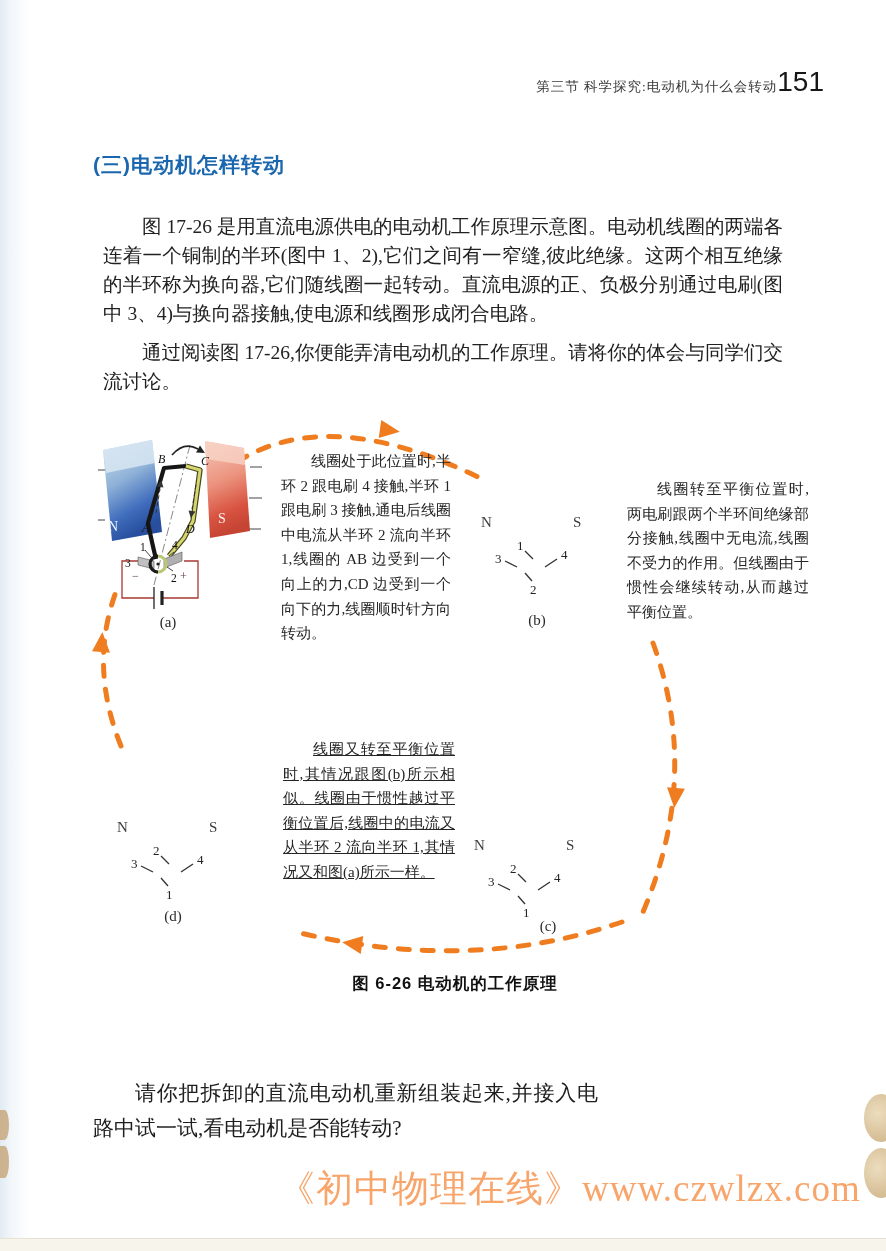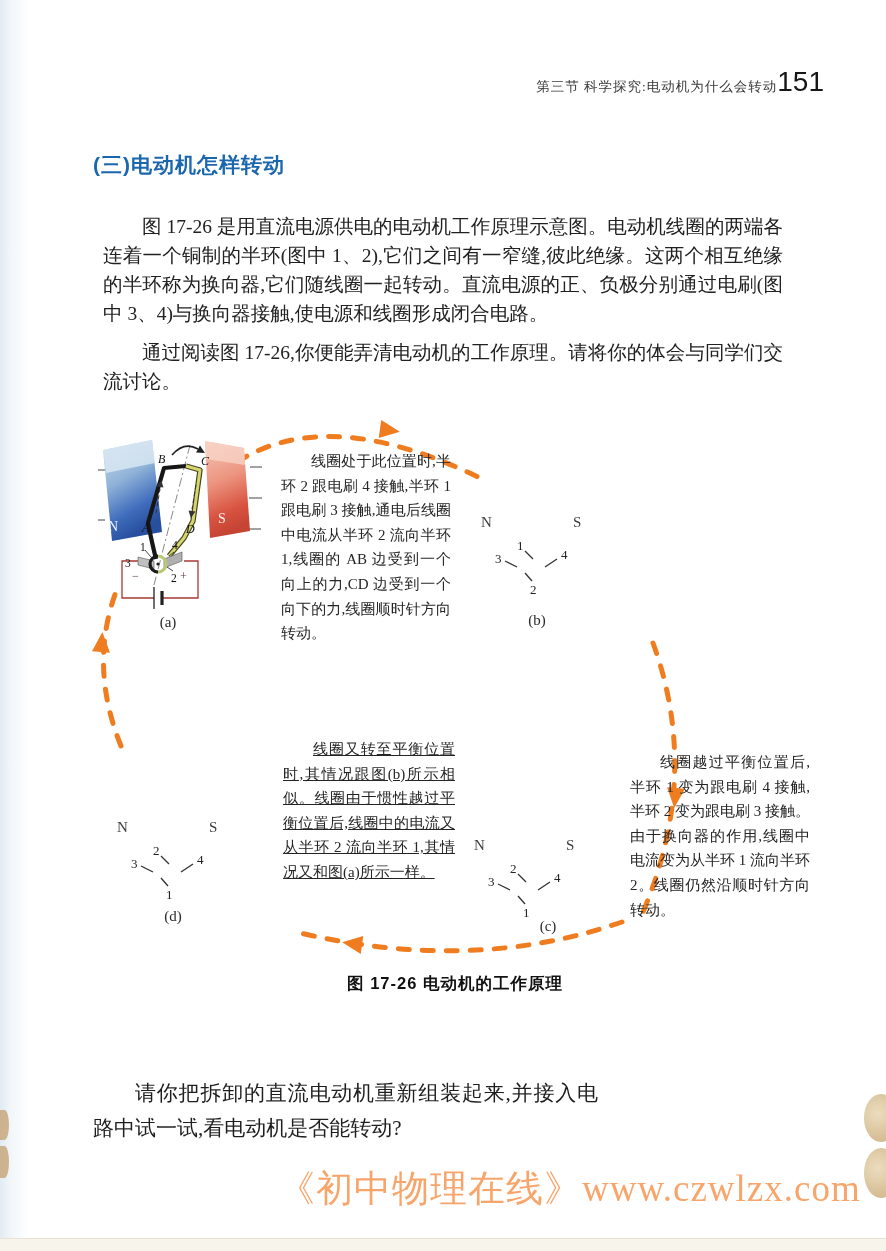--- a/index.html
+++ b/index.html
@@ -155,20 +155,21 @@
     </g>
     <g font-size="13" fill="#222">
       <text x="18" y="68">3</text>
       <text x="40" y="55">1</text>
       <text x="84" y="64">4</text>
       <text x="53" y="99">2</text>
     </g>
   </svg>
   <div class="abs panel-label" style="left:477px;top:612px;width:120px;">(b)</div>
 
+  <div class="abs smalltext" style="left:627px;top:477px;width:182px;">线圈转至平衡位置时,两电刷跟两个半环间绝缘部分接触,线圈中无电流,线圈不受力的作用。但线圈由于惯性会继续转动,从而越过平衡位置。</div>
 
   <svg class="abs" style="left:108px;top:800px;" width="130" height="105" viewBox="0 0 120 105">
     <g font-size="15" fill="#3c3c3c">
       <text x="4" y="32">N</text>
       <text x="96" y="32">S</text>
     </g>
     <g stroke="#333" stroke-width="1.3">
       <line x1="28" y1="66" x2="40" y2="72"></line>
         <line x1="48" y1="56" x2="56" y2="64"></line>
       <line x1="68" y1="72" x2="80" y2="64"></line>
@@ -198,23 +199,22 @@
     </g>
     <g font-size="13" fill="#222">
       <text x="18" y="68">3</text>
       <text x="40" y="55">2</text>
       <text x="84" y="64">4</text>
       <text x="53" y="99">1</text>
     </g>
   </svg>
   <div class="abs panel-label" style="left:488px;top:918px;width:120px;">(c)</div>
 
-  <div class="abs smalltext" style="left:630px;top:750px;width:180px;">线圈越过平衡位置后,半环 1 变为跟电刷 4 接触,半环 2 变为跟电刷 3 接触。由于换向器的作用,线圈中电流变为从半环 1 流向半环 2。线圈仍然沿顺时针方向转动。</div>
-
-  <div class="abs caption sans" style="left:110px;top:973px;width:690px;">图 17-26  电动机的工作原理</div>
+
+  <div class="abs caption sans" style="left:110px;top:973px;width:690px;">图 6-26  电动机的工作原理</div>
 
   <div class="abs watermark" style="left:278px;top:1164px;">《初中物理在线》www.czwlzx.com</div>
 
   <div class="abs activity" style="left:93px;top:1076px;width:505px;">请你把拆卸的直流电动机重新组装起来,并接入电路中试一试,看电动机是否能转动?</div>
 
   <div class="abs ring-left" style="left:0;top:1110px;width:9px;height:30px;"></div>
   <div class="abs ring-left" style="left:0;top:1146px;width:9px;height:32px;"></div>
   <div class="abs ring-right" style="right:-12px;top:1094px;width:34px;height:48px;"></div>
   <div class="abs ring-right" style="right:-12px;top:1148px;width:34px;height:50px;"></div>
 

